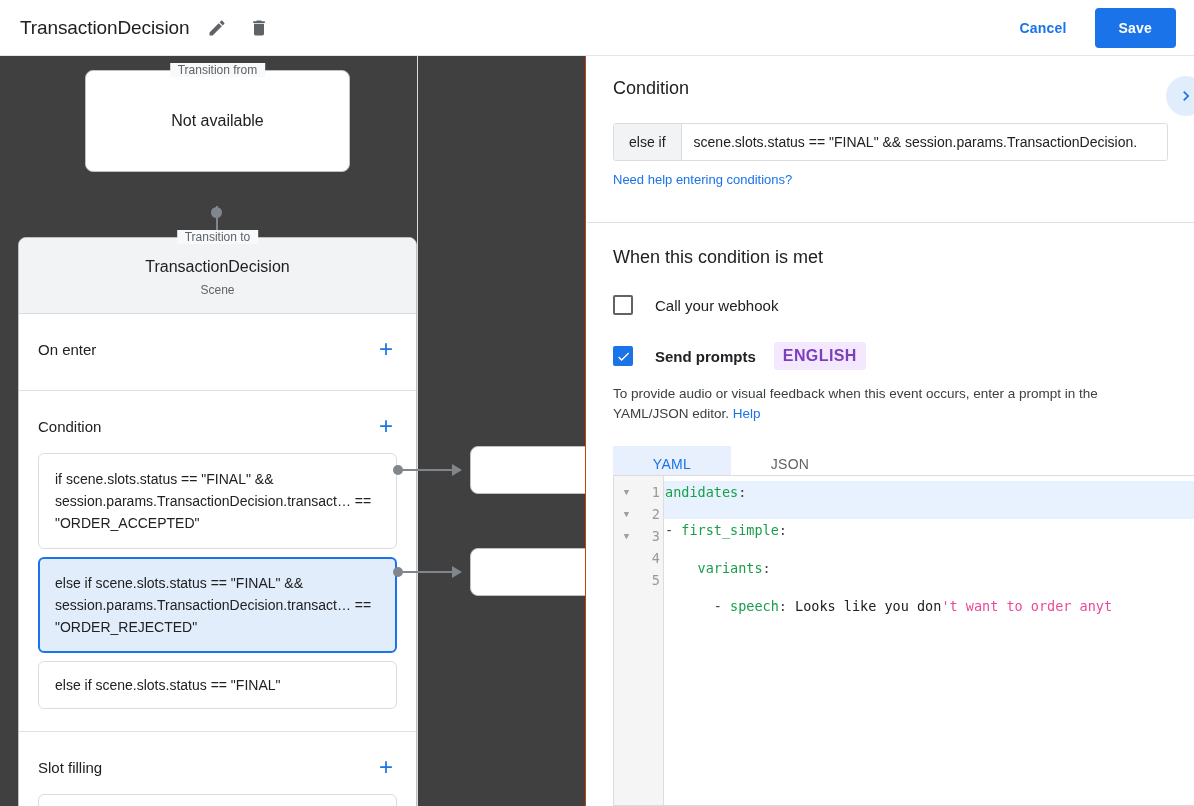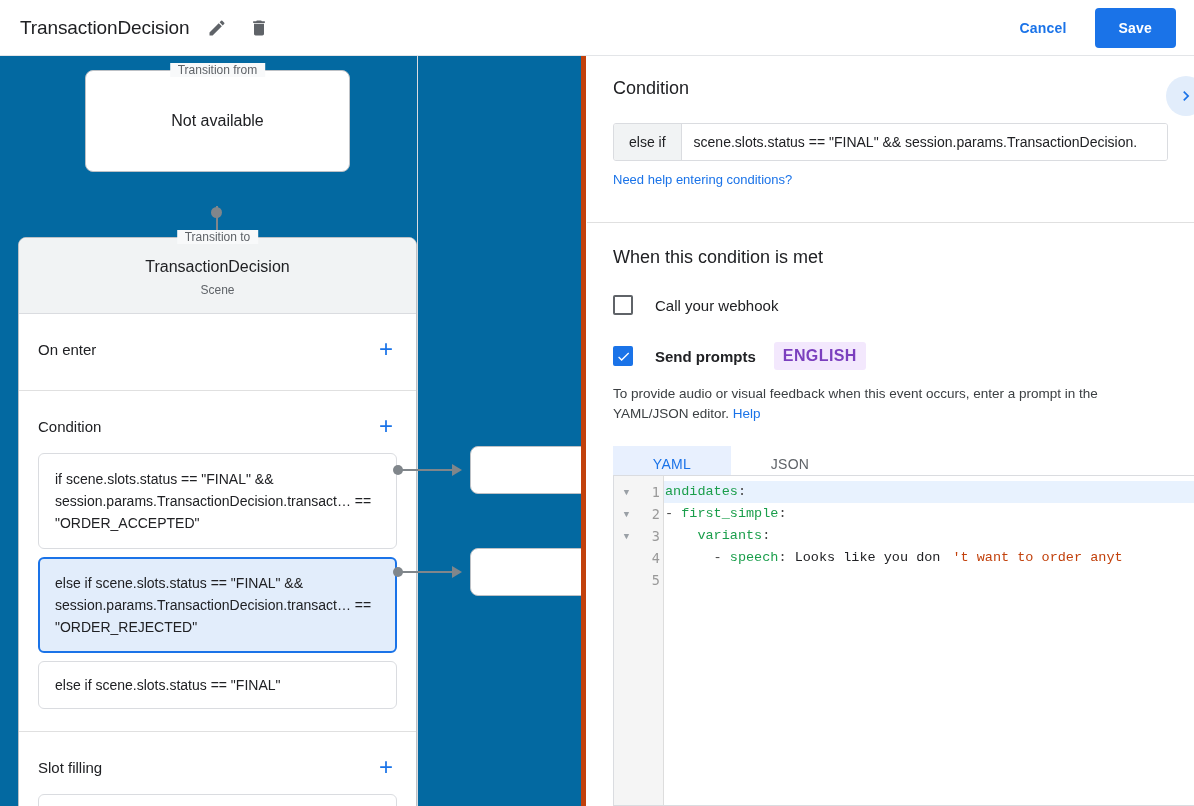--- a/index.html
+++ b/index.html
@@ -46,23 +46,23 @@
     padding: 8px 24px; height: 40px; border-radius: 4px;
     margin-left: 14px; margin-right: 18px;
     font-family: "Liberation Sans", sans-serif;
     letter-spacing: 0.2px;
   }
 
   
   .canvas {
     position: absolute; left: 0; top: 56px;
     width: 586px; height: 750px;
-    background: #0369a1;
+    background: #404040;
     overflow: hidden;
-    border-right: 5px solid #c2410c;
+    border-right: 1px solid #c2410c;
   }
 
   
   .node-from {
     position: absolute; left: 85px; top: 14px;
     width: 265px; height: 102px;
     background: #ffffff;
     border: 1px solid #bdc1c6;
     border-radius: 8px;
     display: flex; align-items: center; justify-content: center;
@@ -288,27 +288,27 @@
   }
   .gutter {
     width: 25px; background: #f5f5f5;
     border-right: 1px solid #ddd;
     padding-top: 5px; text-align: right;
     padding-right: 3px;
   }
   .ln { height: 22px; line-height: 22px; color: #999; }
   .code-area { flex: 1; padding-top: 5px; position: relative; overflow: hidden; }
   .code-line {
-    height: 22px; line-height: 22px;
-    white-space: pre; padding-left: 1px; font-family: Liberation Mono, monospace;
+    height: 38px; line-height: 22px;
+    white-space: pre; padding-left: 1px;
   }
   .code-line.active { background: #e8f2fe; }
   .k { color: #1a9e4b; }
   .p { color: #444; }
-  .s { color: #c2410c; margin-left: 12px; }
+  .s { color: #ec4899; }
   .t { color: #202124; }
 </style>
 </head>
 <body>
 
 <div class="topbar">
   <div class="app-title">TransactionDecision</div>
 
   <div class="icon-btn">
     <svg width="20" height="20" viewBox="0 0 24 24">

